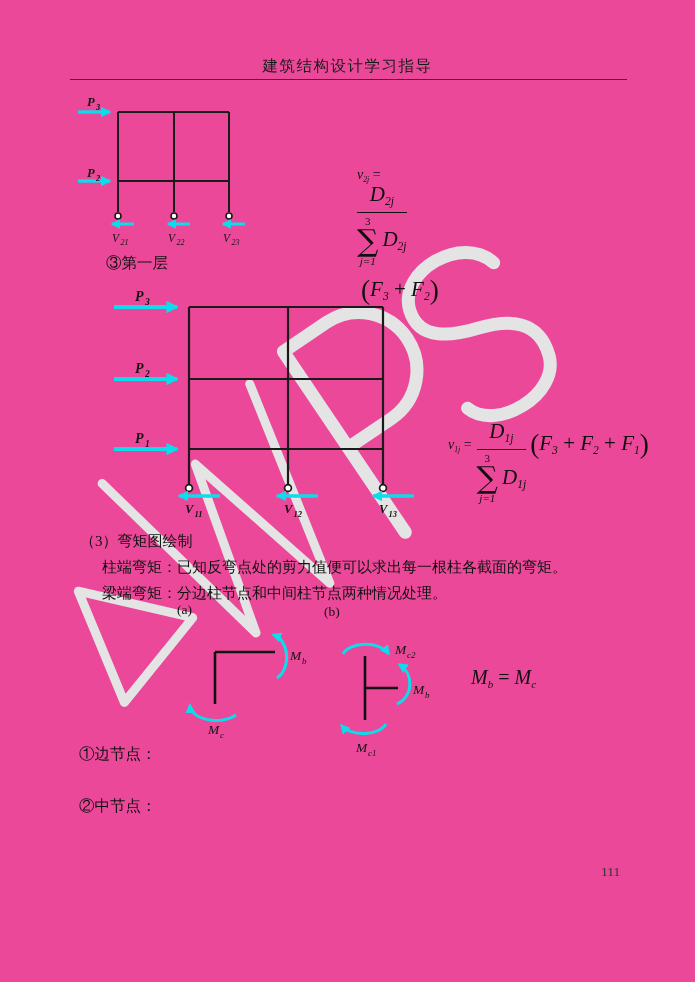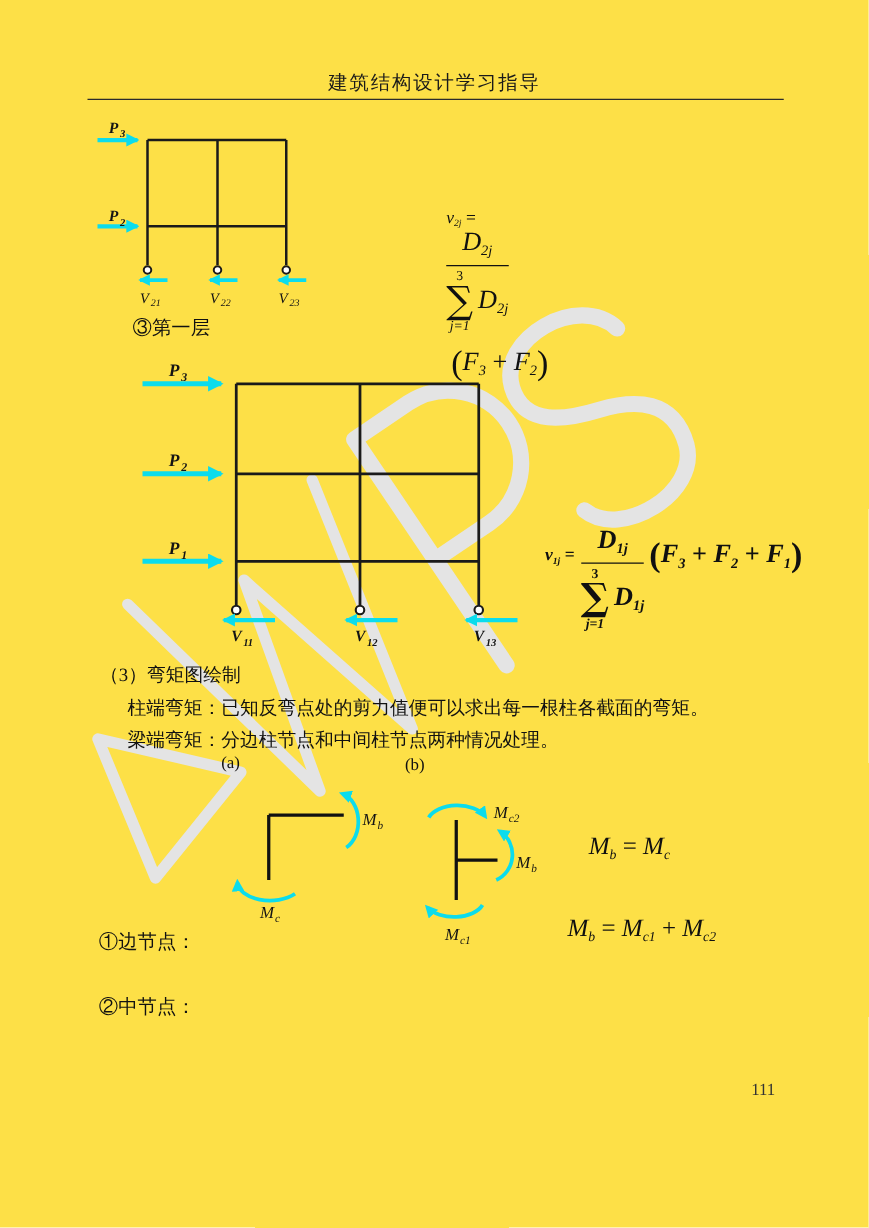--- a/index.html
+++ b/index.html
@@ -1,16 +1,16 @@
 <!DOCTYPE html>
 <html><head>
 <meta charset="utf-8">
 <style>
   html,body{margin:0;padding:0;background:#ffffff;}
-  .page{position:relative;width:695px;height:982px;background:#fde047;overflow:hidden;
+  .page{position:relative;width:695px;height:982px;background:#ec4899;overflow:hidden;
         font-family:"Liberation Serif","DejaVu Serif",serif;color:#1a1a1a;}
   .wm{position:absolute;left:0;top:0;z-index:0;}
   .layer{position:absolute;z-index:1;}
   .hdr-title{position:absolute;top:56px;left:0;width:100%;text-align:center;
              font-size:15.5px;letter-spacing:1.5px;z-index:1;}
   .hdr-rule{position:absolute;top:79px;left:70px;width:557px;border-top:1.6px solid #2b2b2b;z-index:1;}
   .cn{position:absolute;font-size:15px;line-height:1.35;z-index:1;color:#111;}
   .figlab{position:absolute;font-size:13.5px;z-index:1;color:#111;}
   .pagenum{position:absolute;font-size:13.5px;color:#333;z-index:1;}
 
@@ -153,21 +153,21 @@
     <g class="lbl" font-weight="bold">
       <text x="85" y="230" font-size="12.5">V</text>
       <text x="94.5" y="233.5" font-size="8.5">11</text>
       <text x="184" y="230" font-size="12.5">V</text>
       <text x="193.5" y="233.5" font-size="8.5">12</text>
       <text x="279" y="230" font-size="12.5">V</text>
       <text x="288.5" y="233.5" font-size="8.5">13</text>
     </g>
   </svg>
 
-  <div class="formula" style="left:436px;top:421px;font-weight:bold;">
+  <div class="formula" style="left:448px;top:421px;">
     <span class="f-lhs"><span class="mk-i">v</span><span class="mk-sub">1j</span><span class="mk-n"> = </span></span>
     <span class="frac">
       <span class="f-num"><span class="mk-i">D</span><span class="mk-sub">1j</span></span>
       <span class="f-den">
         <span class="f-sum">
           <span class="f-sum-up">3</span>
           <span class="f-sigma">∑</span>
           <span class="f-sum-lo">j=1</span>
         </span>
         <span><span class="mk-i">D</span><span class="mk-sub">1j</span></span>
@@ -223,20 +223,19 @@
       <text x="65" y="36" font-size="13.5">M</text>
       <text x="77" y="39.5" font-size="9">c2</text>
       <text x="83" y="76" font-size="13.5">M</text>
       <text x="95" y="79.5" font-size="9">b</text>
       <text x="26" y="134" font-size="13.5">M</text>
       <text x="38" y="137.5" font-size="9">c1</text>
     </g>
   </svg>
 
   <div class="eq" style="left:471px;top:667px;"><span class="mk-i">M</span><span class="mk-sub">b</span><span class="mk-n"> = </span><span class="mk-i">M</span><span class="mk-sub">c</span></div>
-  <div class="eq" style="left:454px;top:733px;"><span class="mk-i">M</span><span class="mk-sub">b</span><span class="mk-n"> = </span><span class="mk-i">M</span><span class="mk-sub">c1</span><span class="mk-n"> + </span><span class="mk-i">M</span><span class="mk-sub">c2</span></div>
 
   <div class="cn" style="left:79px;top:744px;font-size:15.5px;">①边节点：</div>
   <div class="cn" style="left:79px;top:796px;font-size:15.5px;">②中节点：</div>
 
   <div class="pagenum" style="left:601px;top:864px;">111</div>
 
 </div>
 
 </body></html>

